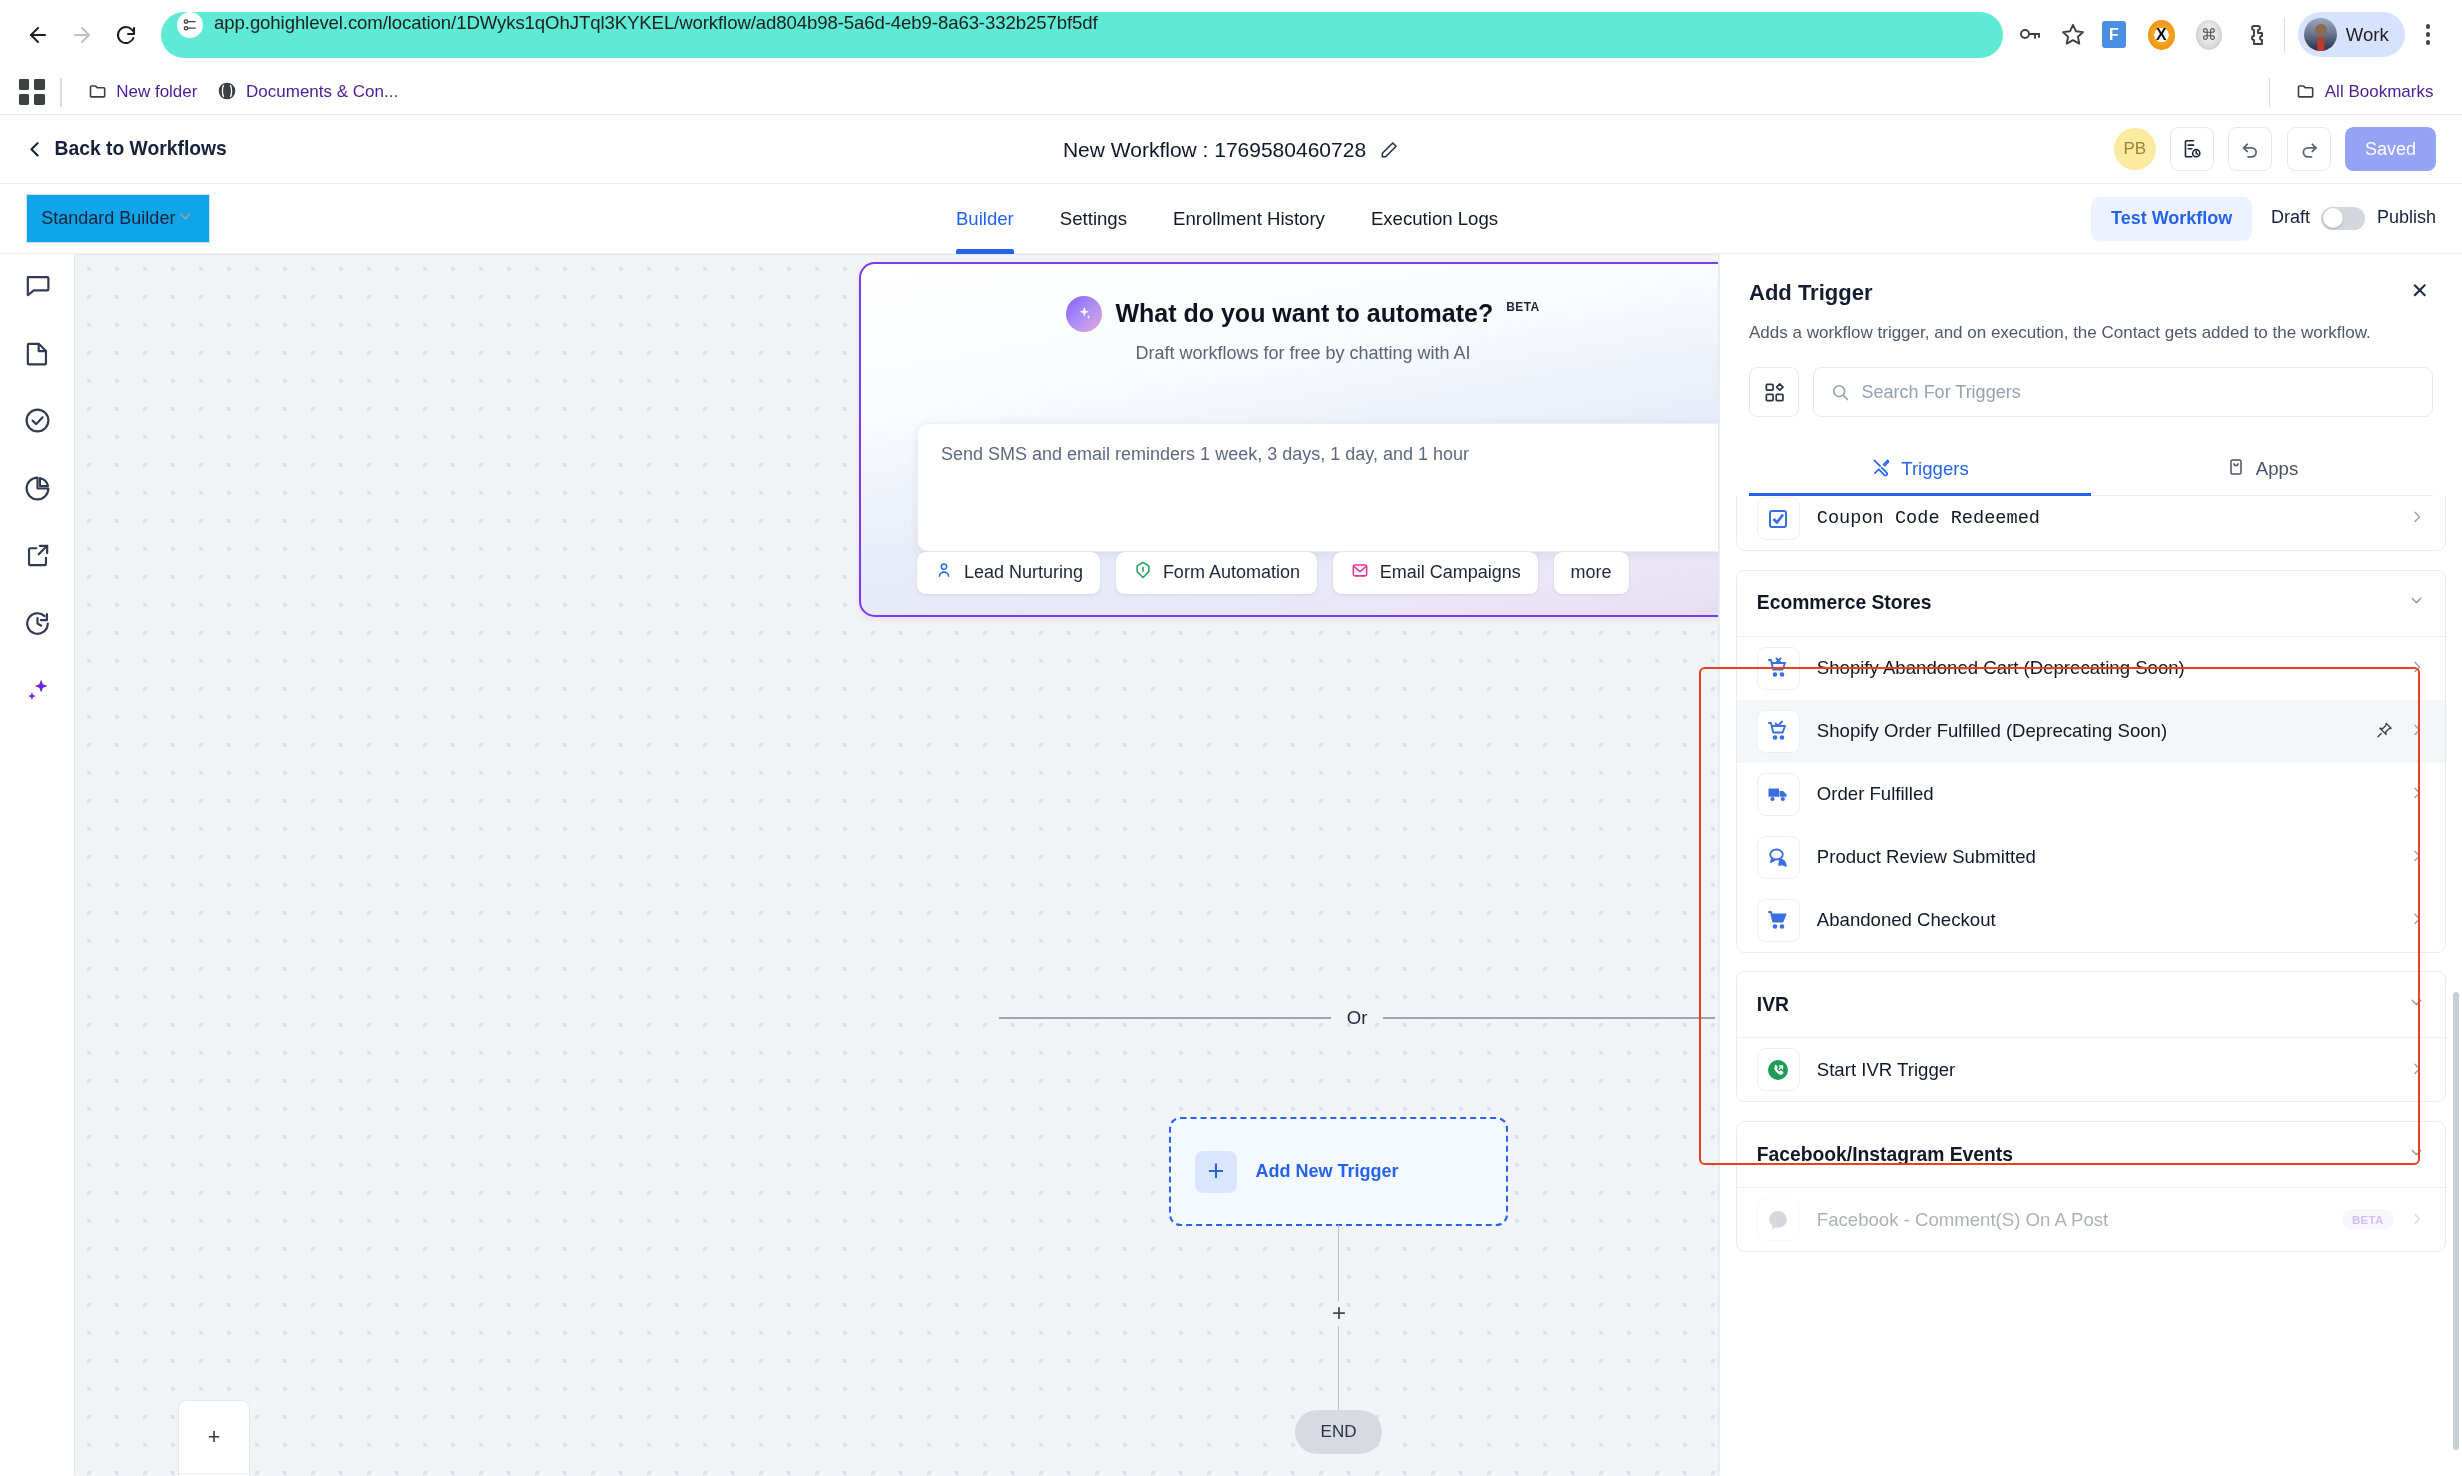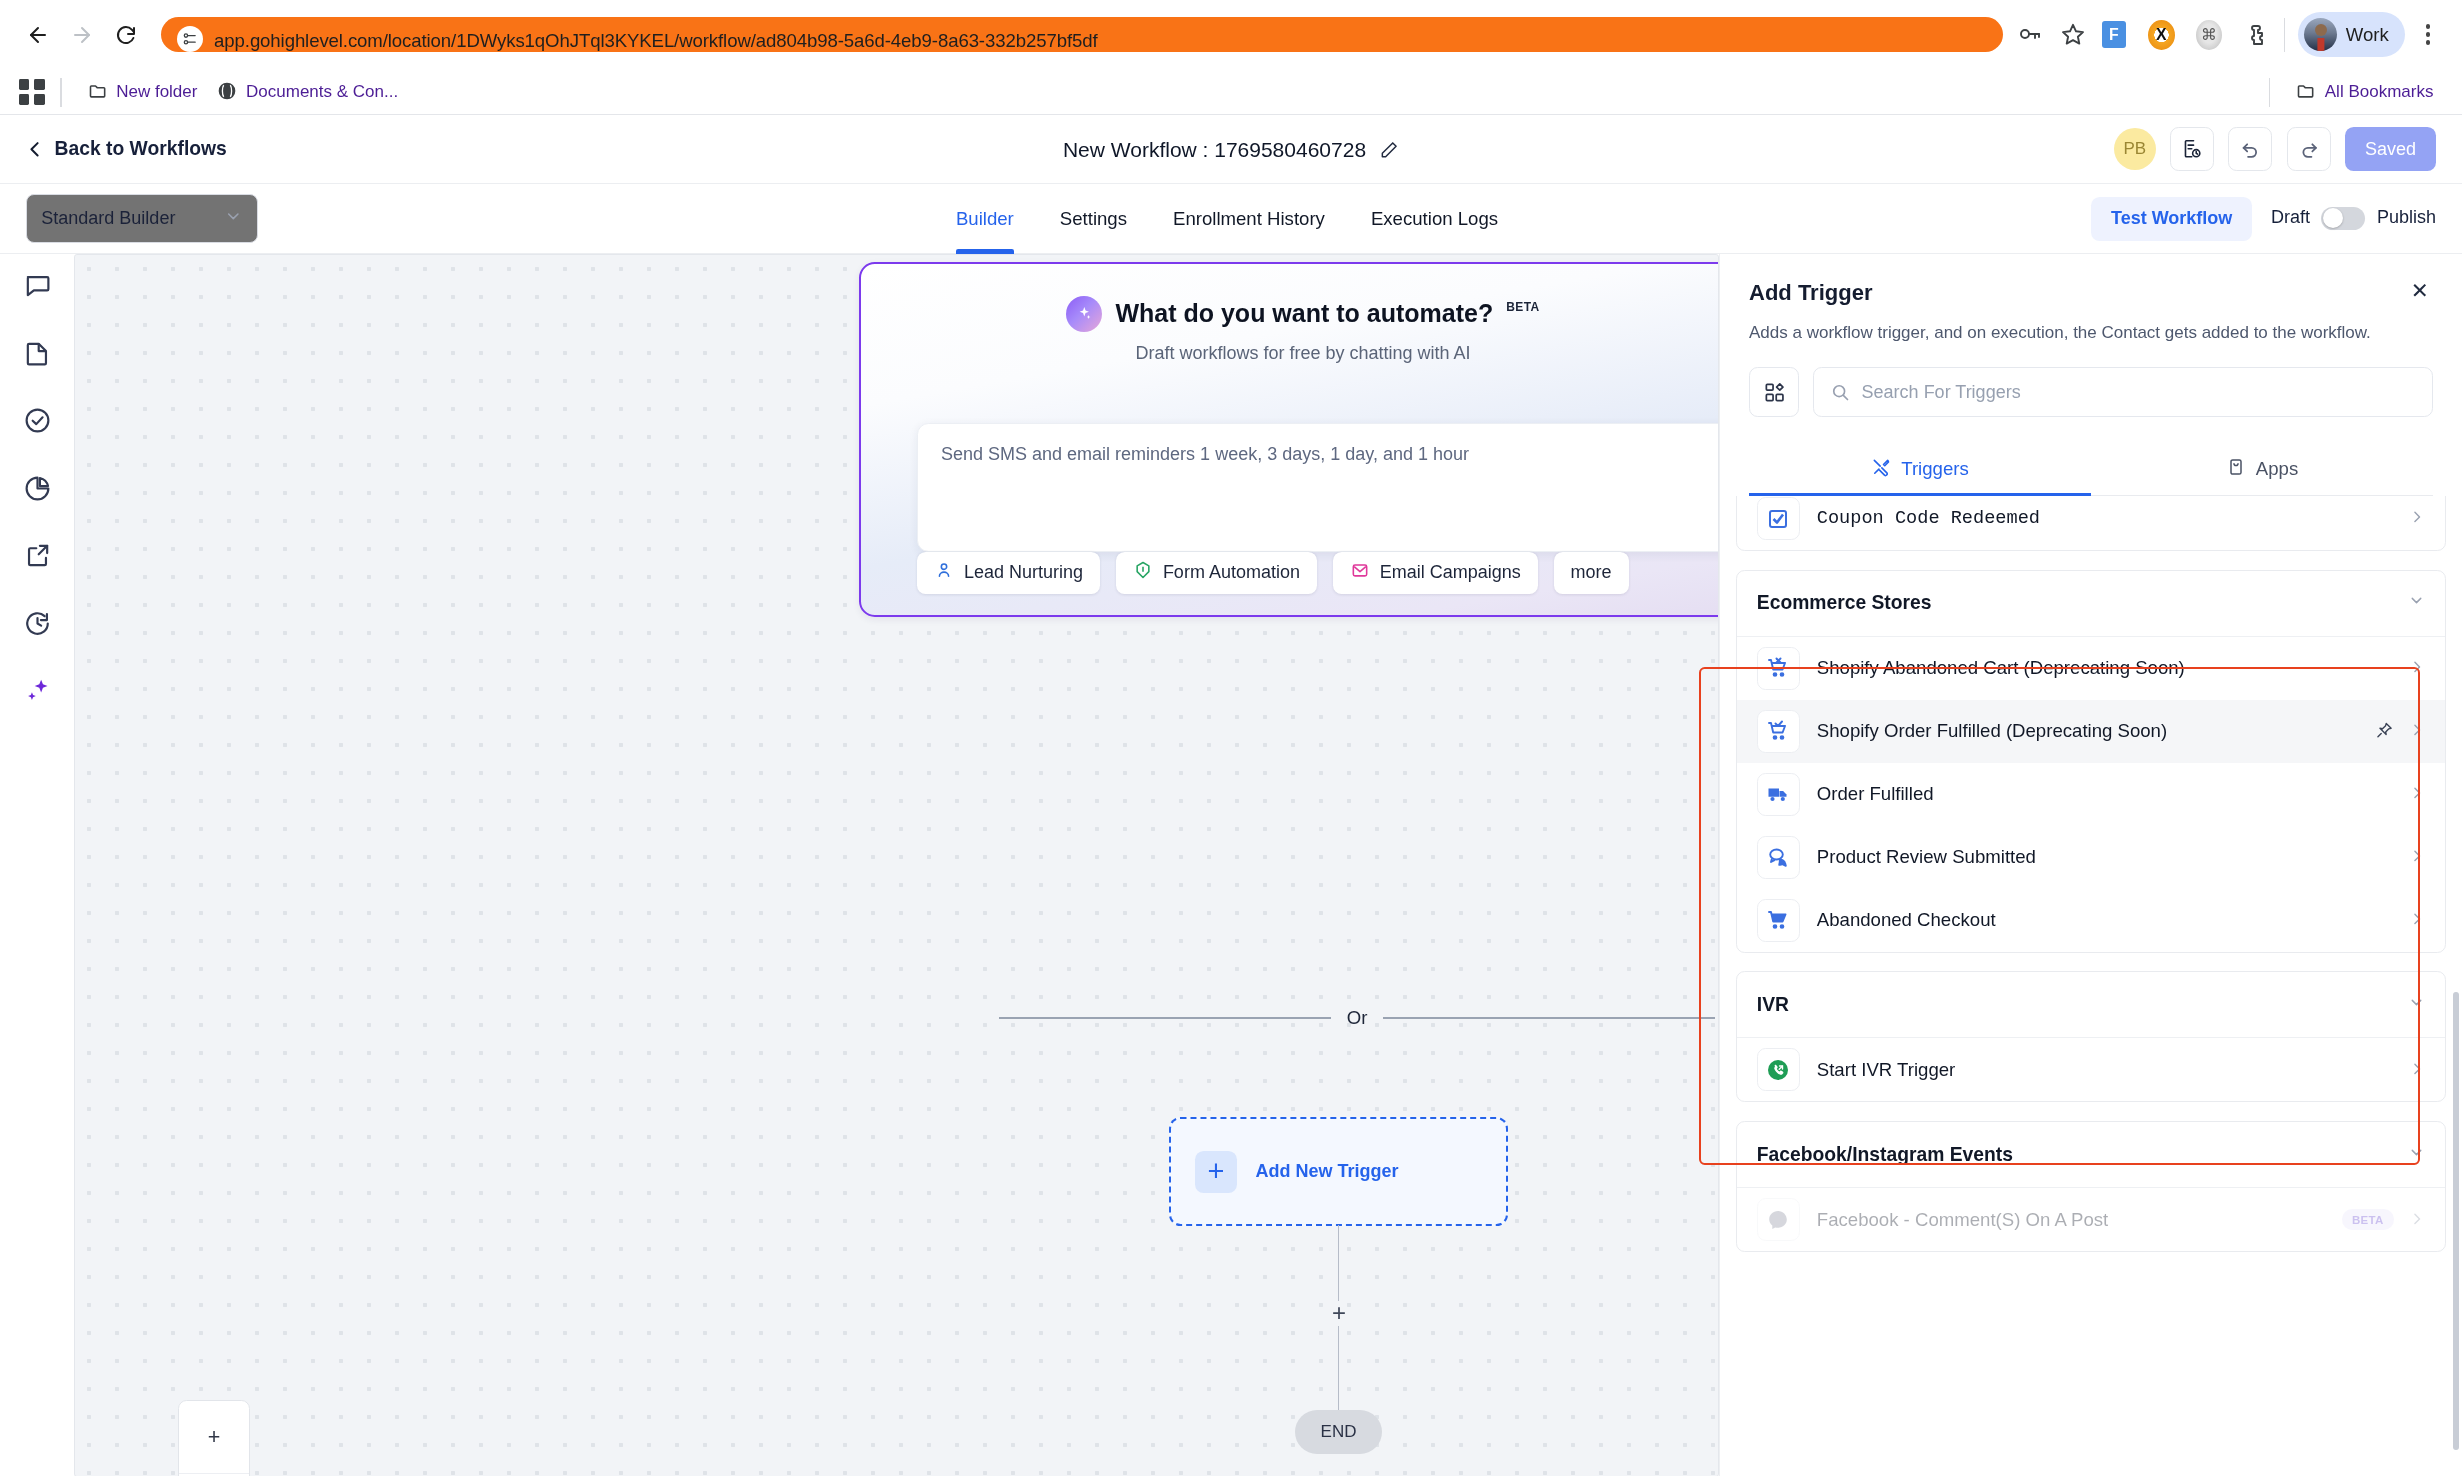--- a/index.html
+++ b/index.html
@@ -14,23 +14,23 @@
   .browser-chrome { width: 100%; height: 115px; background: #ffffff; position: relative; }
   .chrome-row1 { display: flex; align-items: center; height: 69px; padding: 0 15.8px; gap: 0; }
   .nav-btn {
     width: 44px; height: 44px; border-radius: 50%;
     display: flex; align-items: center; justify-content: center;
     color: #1f1f1f; flex: 0 0 auto;
   }
   .nav-btn.disabled { color: #bdc1c6; }
   .nav-btn svg { width: 24px; height: 24px; }
   .omnibox {
-    flex: 1; height: 35px; margin-left: 13px; margin-right: 7.2px;
-    background: #f97316; border-radius: 25px;
-    display: flex; align-items: flex-end; padding: 0 15.8px; gap: 11.5px;
+    flex: 1; height: 46px; margin-left: 13px; margin-right: 7.2px;
+    background: #5eead4; border-radius: 25px;
+    display: flex; align-items: flex-start; padding: 0 15.8px; gap: 11.5px;
     min-width: 0;
   }
   .omni-icon { width: 26px; height: 26px; background: #fff; border-radius: 50%;
     display:flex; align-items:center; justify-content:center; flex:0 0 auto; }
   .omni-icon svg { width: 15.8px; height: 15.8px; }
   .omni-url {
     font-size: 18.6px; color: #1f1f1f; white-space: nowrap; overflow: hidden;
     text-overflow: ellipsis; letter-spacing: -0.1px;
   }
   .omni-right { display:flex; align-items:center; gap: 18.6px; flex:0 0 auto; padding-left: 8.6px; }
@@ -110,23 +110,23 @@
     height: 44px; display:flex; align-items:center; justify-content:center;
     font-size: 18px; font-weight: 500;
   }
 
   
   .tabbar {
     height: 70px; background: #fff; border-bottom: 1.4px solid #eceef1;
     display: flex; align-items: center; padding: 0 26px; position: relative;
   }
   .builder-select {
-    width: 232px; height: 49px; border: 1.4px solid #d9dce3; border-radius: 8px;
+    width: 184px; height: 49px; border: 1.4px solid #d9dce3; border-radius: 1px;
     display: flex; align-items: center; justify-content: space-between;
-    padding: 0 14.3px; background:#737373; font-size: 18px; color:#1b2239;
+    padding: 0 14.3px; background:#0ea5e9; font-size: 18px; color:#1b2239;
   }
   .builder-select svg { width: 18.6px; height: 18.6px; color:#9aa1af; }
   .tabs { position:absolute; left:0; right:8px; display:flex; justify-content:center; gap: 0; height:70px;align-items:flex-end; }
   .tab {
     font-size: 18.6px; color: #111827; padding: 0 23px; height: 70px;
     display:flex; align-items:center; position: relative;
   }
   .tab.active { color: #2563eb; font-weight: 500; }
   .tab.active::after {
     content:''; position: absolute; bottom: 0; left: 23px; right: 23px; height: 4.3px;

